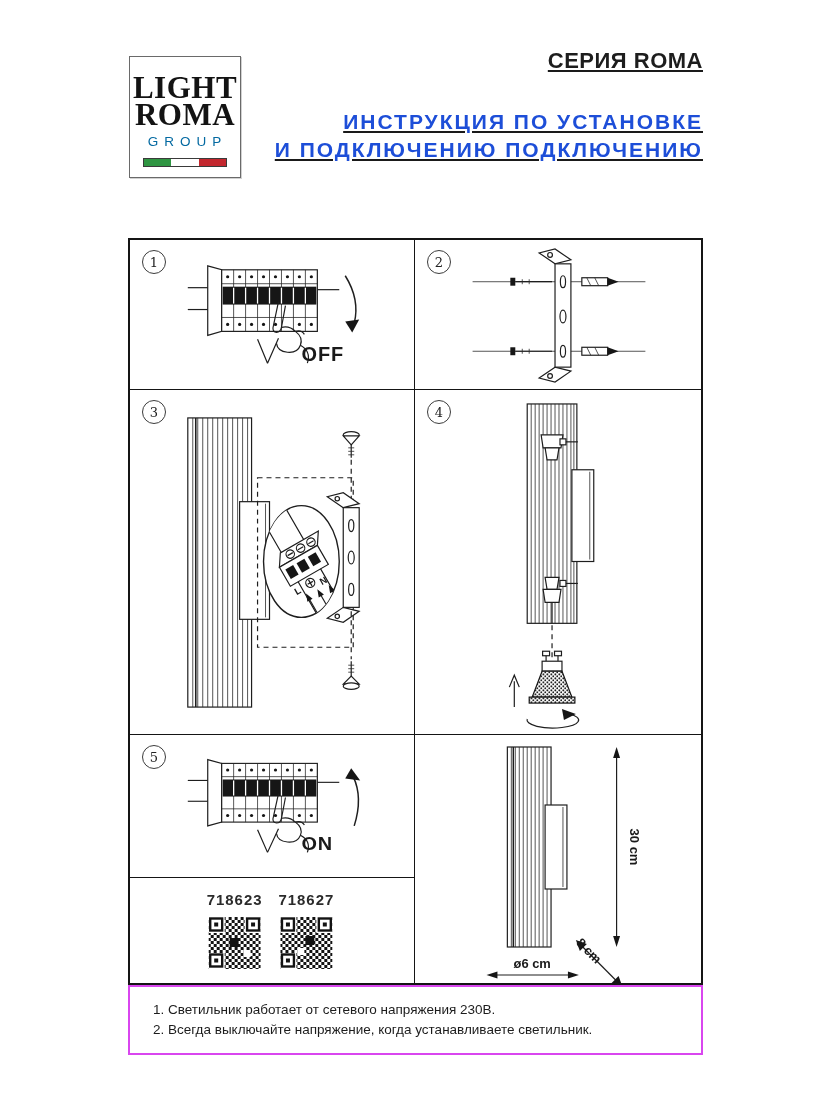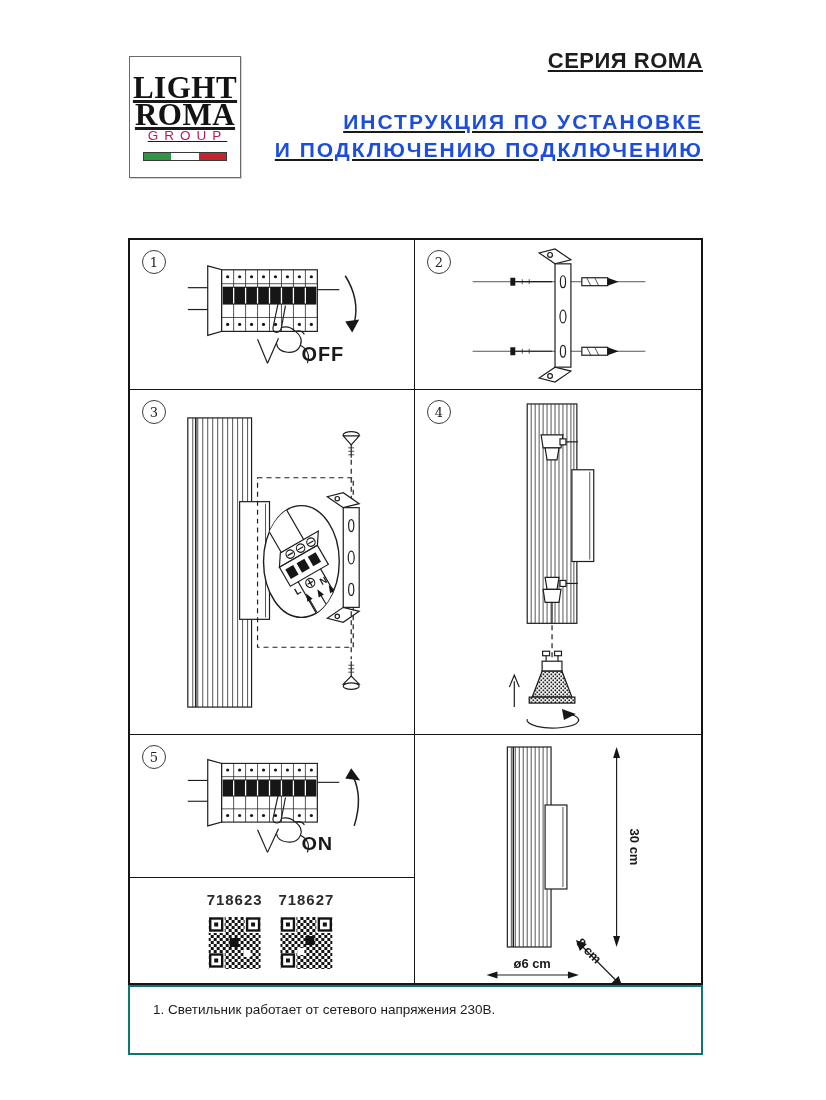--- a/index.html
+++ b/index.html
@@ -2,25 +2,25 @@
 <html><head>
 <meta charset="utf-8">
 <style>
   html,body{margin:0;padding:0;background:#ffffff;}
   .page{position:relative;width:826px;height:1100px;background:#fff;
         font-family:"Liberation Sans",sans-serif;color:#1a1a1a;overflow:hidden;}
 
   
   .logo-box{position:absolute;left:129px;top:56px;width:112px;height:122px;
             border:1px solid #6a6a6a;background:#fff;box-sizing:border-box;
-            text-align:center;box-shadow:1px 1px 0 rgba(0,0,0,.18);text-decoration:underline;}
+            text-align:center;box-shadow:1px 1px 0 rgba(0,0,0,.18);}
   .logo-word{font-family:"Liberation Serif",serif;font-weight:bold;font-size:31px;
              line-height:27px;letter-spacing:.5px;color:#131313;}
   .logo-word.first{margin-top:17px;}
-  .logo-group{margin-top:0;font-size:13.5px;letter-spacing:6px;color:#be185d;
+  .logo-group{margin-top:6px;font-size:13.5px;letter-spacing:6px;color:#0369a1;
               padding-left:5px;}
   .flag{display:flex;width:84px;height:9px;margin:9px auto 0;border:1px solid #3a3a3a;
         box-sizing:border-box;}
   .flag span{flex:1;}
 
   .header-text{position:absolute;right:123px;top:46px;text-align:right;text-decoration:underline;}
   .hdr-line{font-weight:bold;font-size:22px;letter-spacing:.5px;line-height:30px;color:#1d1d1d;}
   .hdr-title{margin-top:32px;font-weight:bold;font-size:21px;letter-spacing:2px;
              line-height:28px;color:#1d4ed8;}
 
@@ -36,21 +36,21 @@
   .c5{grid-area:3/1;} .cqr{grid-area:4/1;text-decoration:underline;} .cdim{grid-area:3/2/5/3;}
   .cell svg{position:absolute;left:0;top:0;width:100%;height:100%;}
 
   .step-badge{position:absolute;left:12px;top:10px;width:24px;height:24px;z-index:2;
               border:1.3px solid #3c3c3c;border-radius:50%;display:flex;align-items:center;
               justify-content:center;font-family:"DejaVu Serif",serif;font-size:13px;
               color:#222;background:#fff;box-sizing:border-box;}
 
   
   .notes{position:absolute;left:128px;top:985px;width:575px;height:70px;
-         border:2px solid #0f766e;box-sizing:border-box;background:#fff;
+         border:2px solid #d946ef;box-sizing:border-box;background:#fff;
          padding:13px 0 0 23px;}
   .note-line{font-size:13.5px;line-height:20px;color:#1c1c1c;}
 
   
   svg{overflow:visible;}
   svg text{font-family:"Liberation Sans",sans-serif;fill:#1a1a1a;}
   .ln{stroke:#1e1e1e;stroke-width:1.2;fill:none;}
   .lnthin{stroke:#2a2a2a;stroke-width:.8;fill:none;}
   .fillb{fill:#161616;stroke:none;}
   .wht{fill:#fff;}
@@ -499,15 +499,16 @@
           <polygon class="fillb" points="162,205 166,216 173,209"></polygon>
           <polygon class="fillb" points="209,252 198,248 205,241"></polygon>
           <text class="dim-label" x="172" y="219" text-anchor="middle" transform="rotate(45 172 219)">8 cm</text>
         </g>
       </svg>
     </div>
   </div>
 
   <div class="notes">
     <div class="note-line">1. Светильник работает от сетевого напряжения 230В.</div>
+    <div class="note-line">2. Всегда выключайте напряжение, когда устанавливаете светильник.</div>
   </div>
 
 </div>
 
 </body></html>

